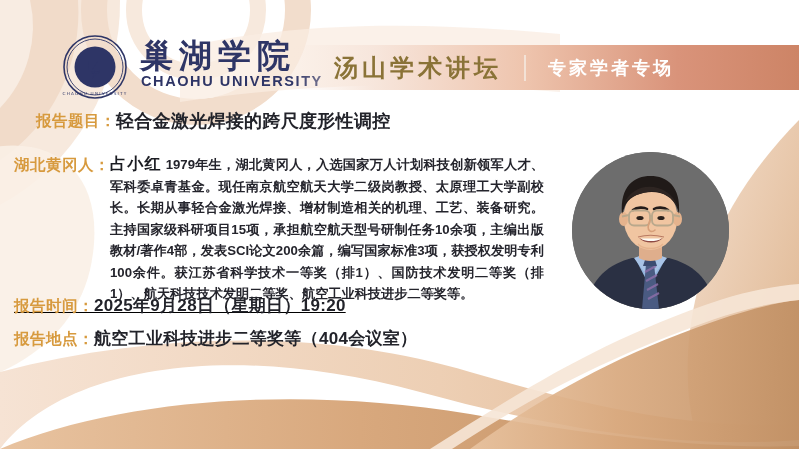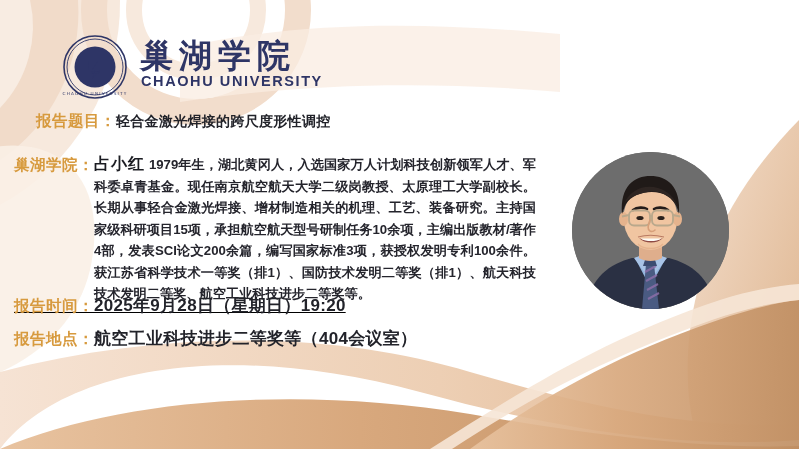--- a/index.html
+++ b/index.html
@@ -105,21 +105,21 @@
   }
   .field-value {
     color: #22232a;
     font-size: 18px;
     font-weight: 700;
     letter-spacing: 0.3px;
   }
 
   #row-title { left: 14px; top: 108px; margin-left: 22px; }
   #row-title .field-label { line-height: 26px; }
-  #row-title .field-value { font-size: 14px; line-height: 26px; }
+  #row-title .field-value { font-size: 18px; line-height: 26px; }
 
   #row-bio { left: 14px; top: 153px; width: 530px; white-space: normal; }
   #row-bio .field-label { line-height: 21.5px; padding-top: 1px; }
   .bio-body {
     width: 442px;
     color: #24242c;
     font-size: 13.2px;
     font-weight: 600;
     line-height: 21.5px;
     text-align: justify;
@@ -220,29 +220,34 @@
         <text x="33" y="40" font-size="4" fill="#2e3566" text-anchor="middle" font-family="DejaVu Sans, sans-serif">1977</text>
         <g fill="#2e3566" font-size="4.2" font-family="DejaVu Sans, sans-serif">
           <text x="33" y="60.5" text-anchor="middle" letter-spacing="1.2">CHAOHU UNIVERSITY</text>
         </g>
       </svg>
     </div>
 
     <div class="logo-text-zh">巢湖学院</div>
     <div class="logo-text-en">CHAOHU UNIVERSITY</div>
 
+    <div class="banner">
+      <span class="banner-main">汤山学术讲坛</span>
+      <span class="banner-divider"></span>
+      <span class="banner-sub">专家学者专场</span>
+    </div>
   </div>
 
   <div class="field" id="row-title">
     <span class="field-label">报告题目：</span>
     <span class="field-value">轻合金激光焊接的跨尺度形性调控</span>
   </div>
 
   <div class="field" id="row-bio">
-    <span class="field-label">巢湖学院：</span>
+    <span class="field-label">湖北黄冈人：</span>
     <span class="bio-body"><span class="bio-name">占小红</span> <span>1979年生，湖北黄冈人，入选国家万人计划科技创新领军人才、军科委卓青基金。现任南京航空航天大学二级岗教授、太原理工大学副校长。长期从事轻合金激光焊接、增材制造相关的机理、工艺、装备研究。主持国家级科研项目15项，承担航空航天型号研制任务10余项，主编出版教材/著作4部，发表SCI论文200余篇，编写国家标准3项，获授权发明专利100余件。获江苏省科学技术一等奖（排1）、国防技术发明二等奖（排1）、航天科技技术发明二等奖、航空工业科技进步二等奖等。</span></span>
   </div>
 
   <div class="field" id="row-time">
     <span class="field-label">报告时间：</span>
     <span class="field-value">2025年9月28日（星期日）19:20</span>
   </div>
 
   <div class="field" id="row-place">
     <span class="field-label">报告地点：</span>

